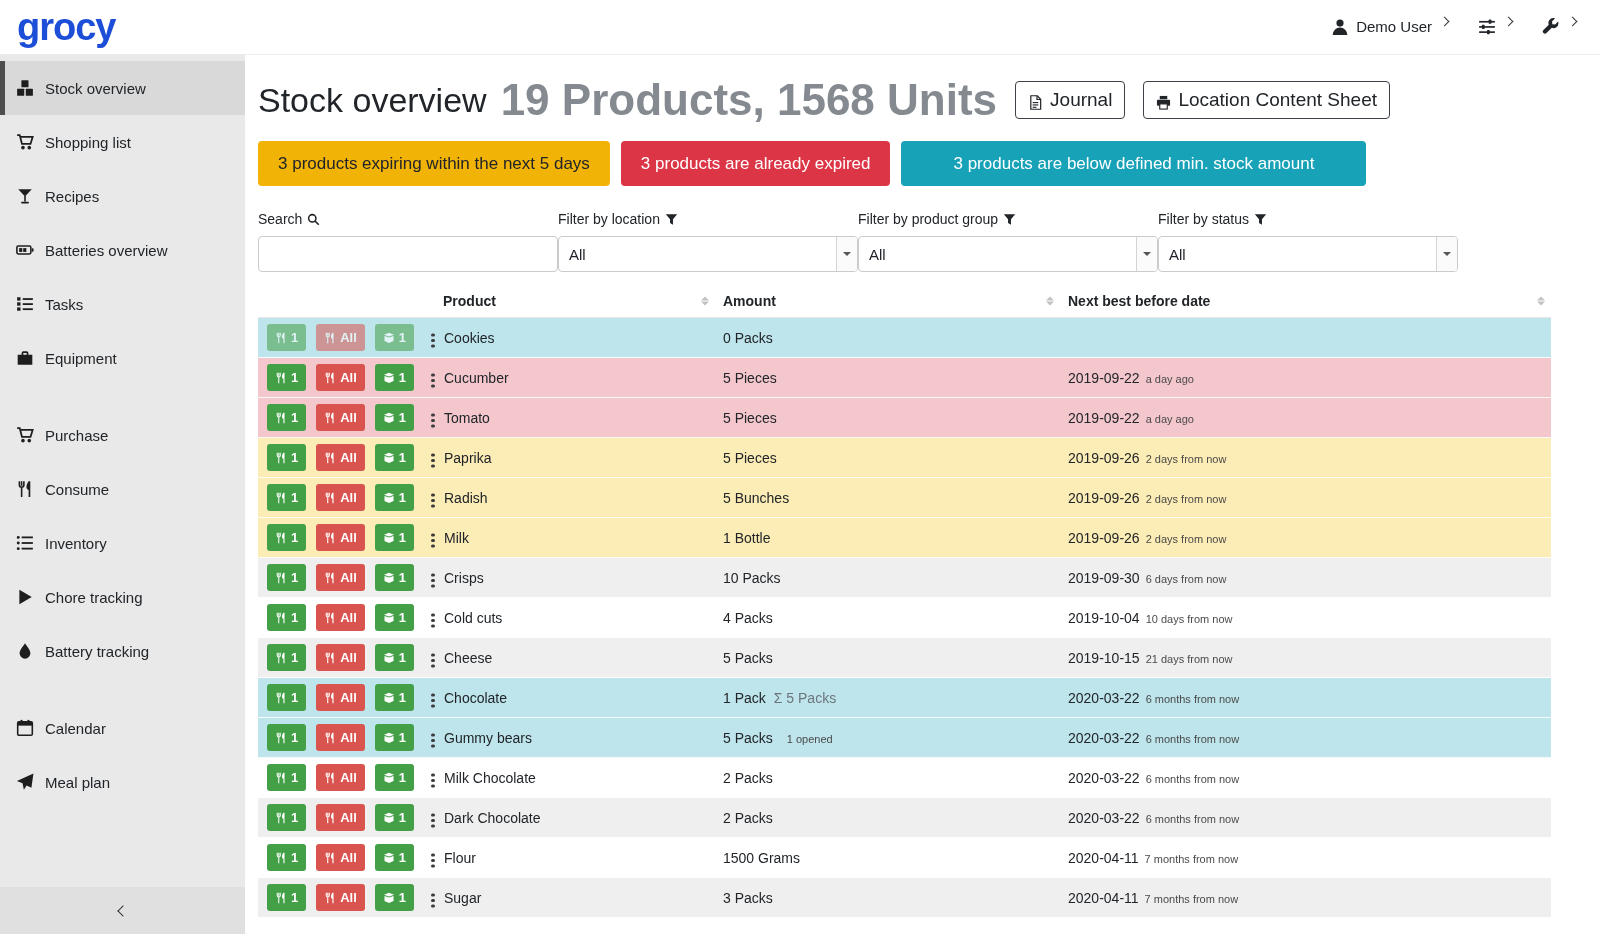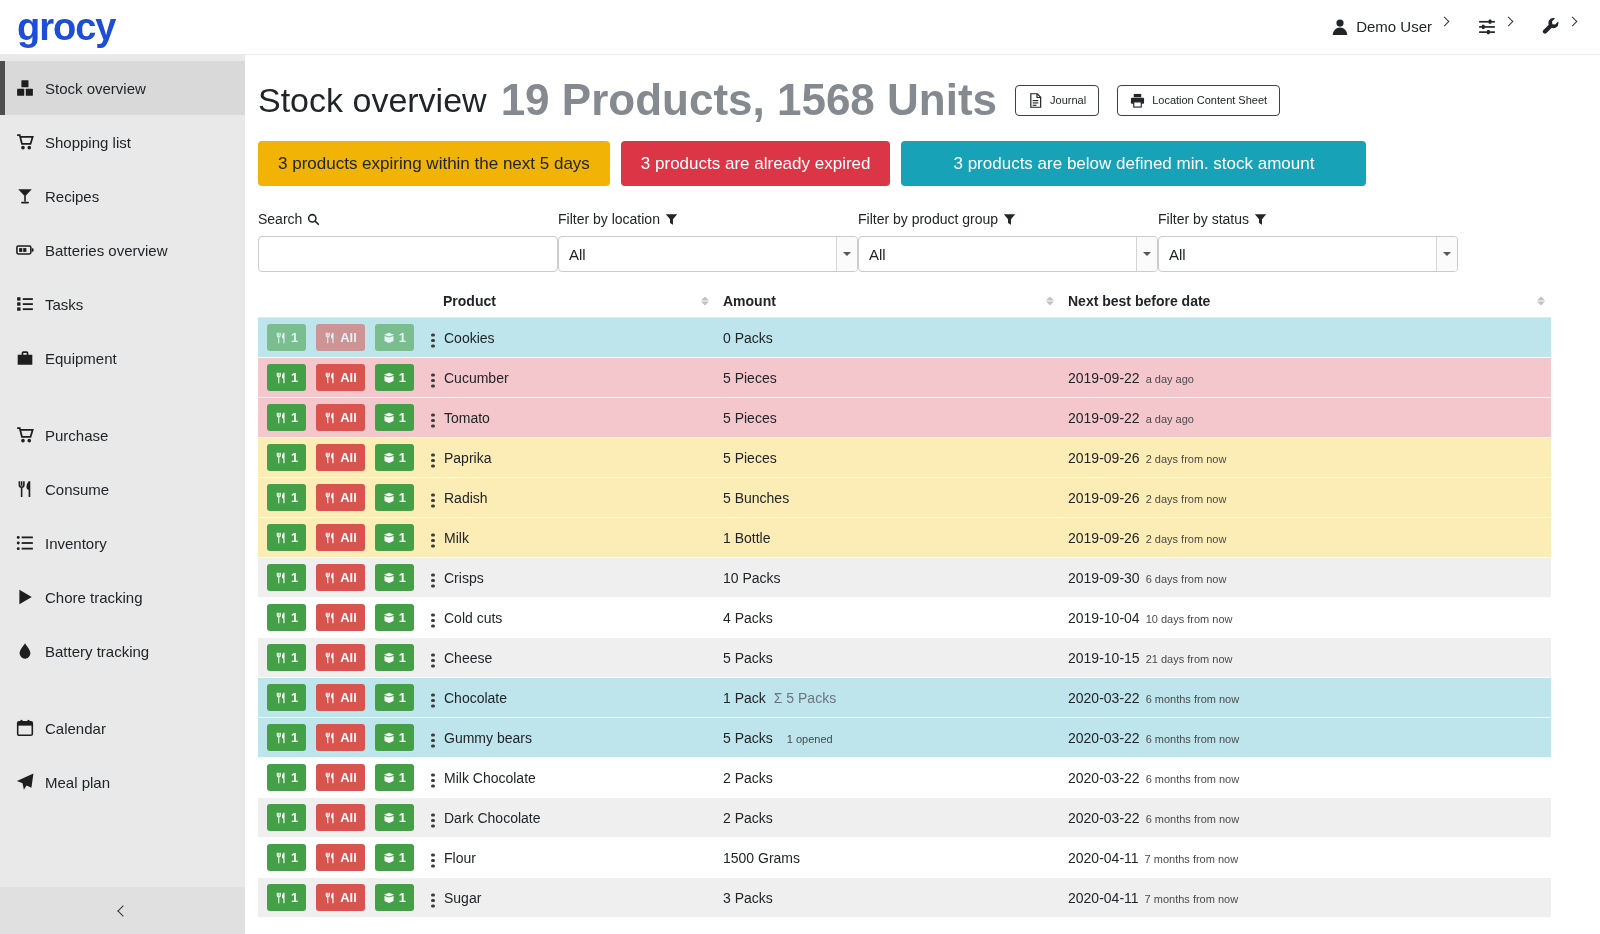--- a/index.html
+++ b/index.html
@@ -31,21 +31,21 @@
   .chev-left { width:8px; height:8px; border-right:1.7px solid #333; border-bottom:1.7px solid #333;
     transform:rotate(135deg); display:inline-block; }
 
   main { flex:1; padding:20px 49px 0 13px; background:#fff; overflow:hidden; }
 
   
   .page-head { display:flex; align-items:center; gap:14px; }
   h1 { font-size:34px; font-weight:500; }
   .subtitle { font-size:44px; font-weight:700; color:#848a90; }
   .hbtn { display:inline-flex; align-items:center; gap:7px; border:1px solid #3c4248;
-    background:#fff; color:#212529; border-radius:4px; font-size:11px; padding:7px 12px;
+    background:#fff; color:#212529; border-radius:4px; font-size:19px; padding:7px 12px;
     cursor:pointer; margin-left:4px; font-family:inherit;text-align:right; }
   .hbicon { width:15px; height:15px; display:inline-block; color:#212529; }
   .hbicon svg { width:100%; height:100%; fill:currentColor; }
 
   
   .alerts { margin-top:16px; display:flex; gap:11px; }
   .alert-btn { border:none; border-radius:4px; font-size:17px; padding:0 20px; height:45px;
     cursor:pointer; font-family:inherit; }
   .alert-btn.warning { background:#f2b307; color:#212529; }
   .alert-btn.danger  { background:#dc3545; color:#fff; }

